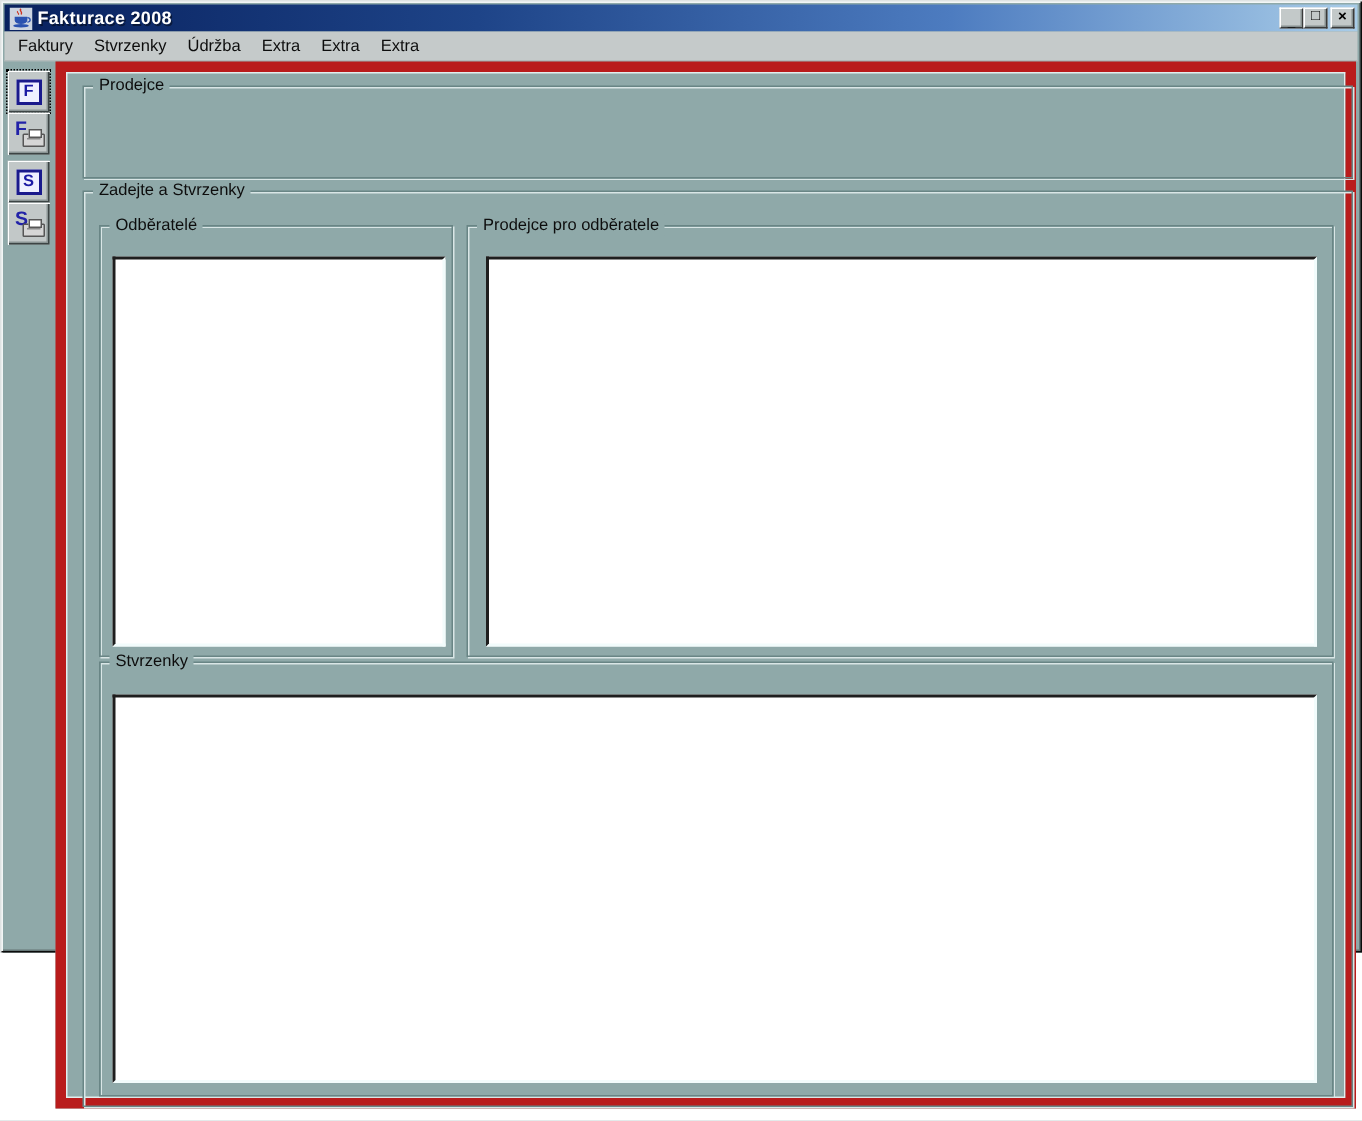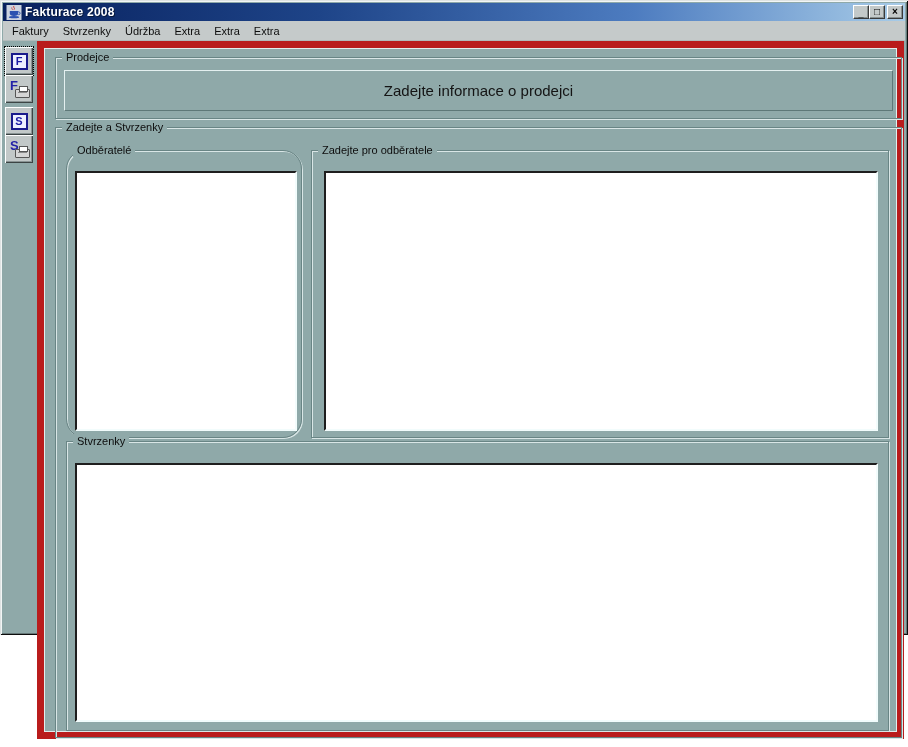--- a/index.html
+++ b/index.html
@@ -169,35 +169,32 @@
           <span class="licon-letter">S</span>
           <span class="printer"></span>
         </div>
       </div>
     </div>
 
     <div class="main-panel">
 
       <div class="group" style="left:11px; top:9px; width:847px; height:62px;">
         <span class="group-label">Prodejce</span>
-        <div class="msg-panel">
-          <span class="msg-text">Zadejte informace o prodejci</span>
-        </div>
       </div>
 
       <div class="group" style="left:11px; top:79px; width:847px; height:611px;">
         <span class="group-label">Zadejte a Stvrzenky</span>
 
-        <div class="group" style="left:10px; top:22px; width:236px; height:288px;border-radius:19px;">
+        <div class="group" style="left:10px; top:22px; width:236px; height:288px;">
           <span class="group-label">Odběratelé</span>
           <div class="listbox" style="left:8px; top:20px; width:222px; height:260px;"></div>
         </div>
 
         <div class="group" style="left:255px; top:22px; width:578px; height:288px;">
-          <span class="group-label">Zadejte pro odběratele</span>
+          <span class="group-label">Prodejce pro odběratele</span>
           <div class="listbox" style="left:12px; top:20px; width:554px; height:260px;"></div>
         </div>
 
         <div class="group" style="left:10px; top:313px; width:823px; height:290px;">
           <span class="group-label">Stvrzenky</span>
           <div class="listbox" style="left:8px; top:21px; width:803px; height:259px;"></div>
         </div>
 
       </div>
     </div>

